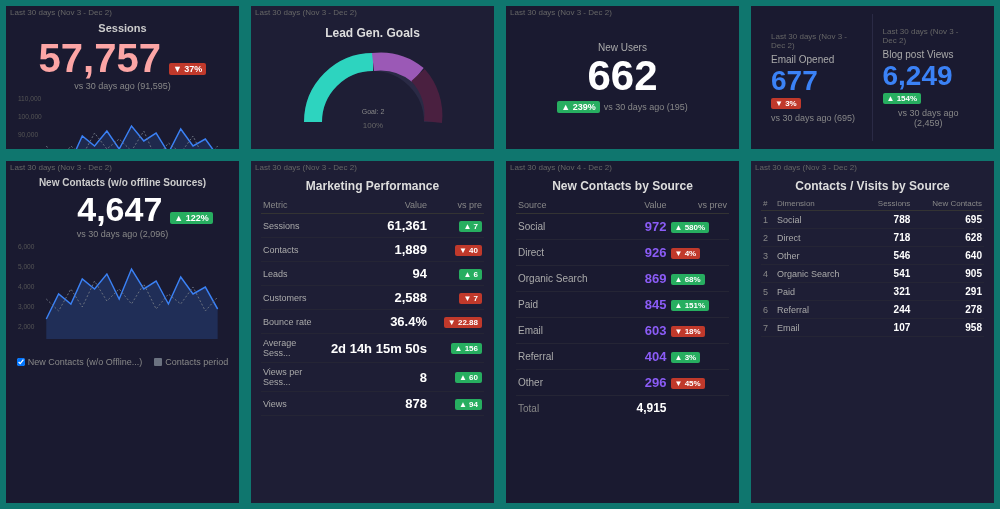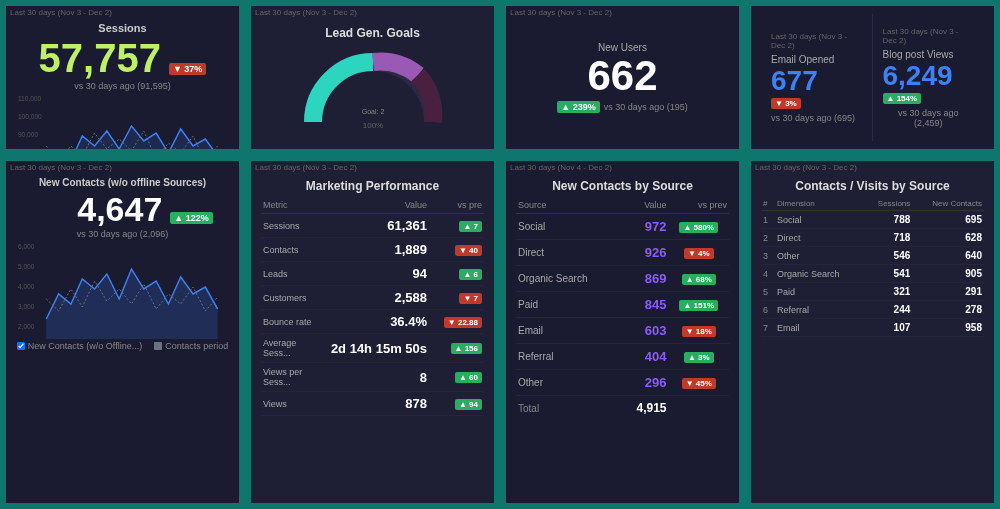--- a/index.html
+++ b/index.html
@@ -228,21 +228,21 @@
     }
 
     .source-table td.src-val {
       color: #8b5cf6;
       font-size: 13px;
       font-weight: bold;
       text-align: right;
     }
 
     .source-table td.src-vs {
-      text-align: center;
+      text-align: left;
     }
 
     .source-table tr.total-row td {
       color: #888;
       font-size: 10px;
       border-top: 1px solid #444;
       border-bottom: none;
     }
 
     
@@ -321,21 +321,21 @@
 
     .row-flex {
       display: flex;
       align-items: center;
       gap: 4px;
     }
 
     .sessions-big {
       font-size: 40px;
       font-weight: bold;
-      color: #bef264;
+      color: #fca5a5;
     }
 
     .top-date-label {
       font-size: 8px;
       color: #666;
       position: absolute;
       top: 2px;
       left: 4px;
     }
   </style>
@@ -453,21 +453,21 @@
         <polygon points="32,80 45,55 58,65 70,40 83,50 96,35 109,60 122,30 135,50 148,42 161,65 174,38 187,55 200,48 213,70 213,100 32,100" fill="rgba(59,130,246,0.2)"></polygon>
         <polyline points="32,60 45,72 58,50 70,68 83,42 96,62 109,50 122,65 135,45 148,70 161,55 174,65 187,48 200,72 213,58" fill="none" stroke="#6b7280" stroke-width="1" stroke-dasharray="2,2"></polyline>
         <text x="32" y="114" fill="#555" font-size="7">Nov 3</text>
         <text x="80" y="114" fill="#555" font-size="7">8</text>
         <text x="120" y="114" fill="#555" font-size="7">13</text>
         <text x="160" y="114" fill="#555" font-size="7">18</text>
         <text x="200" y="114" fill="#555" font-size="7">23</text>
         <text x="215" y="114" fill="#555" font-size="7">28</text>
       </svg>
     </div>
-    <div style="display:flex; gap:12px; justify-content:center; margin-top:2px; flex-wrap:wrap;">
+    <div style="display:flex; gap:12px; justify-content:center; margin-top:18px; flex-wrap:wrap;">
       <div class="legend-item">
         <input type="checkbox" checked="" style="width: 8px; height: 8px;">
         <span>New Contacts (w/o Offline...)</span>
       </div>
       <div class="legend-item">
         <div class="legend-dot" style="background:#6b7280;"></div>
         <span>Contacts period</span>
       </div>
     </div>
   </div>

